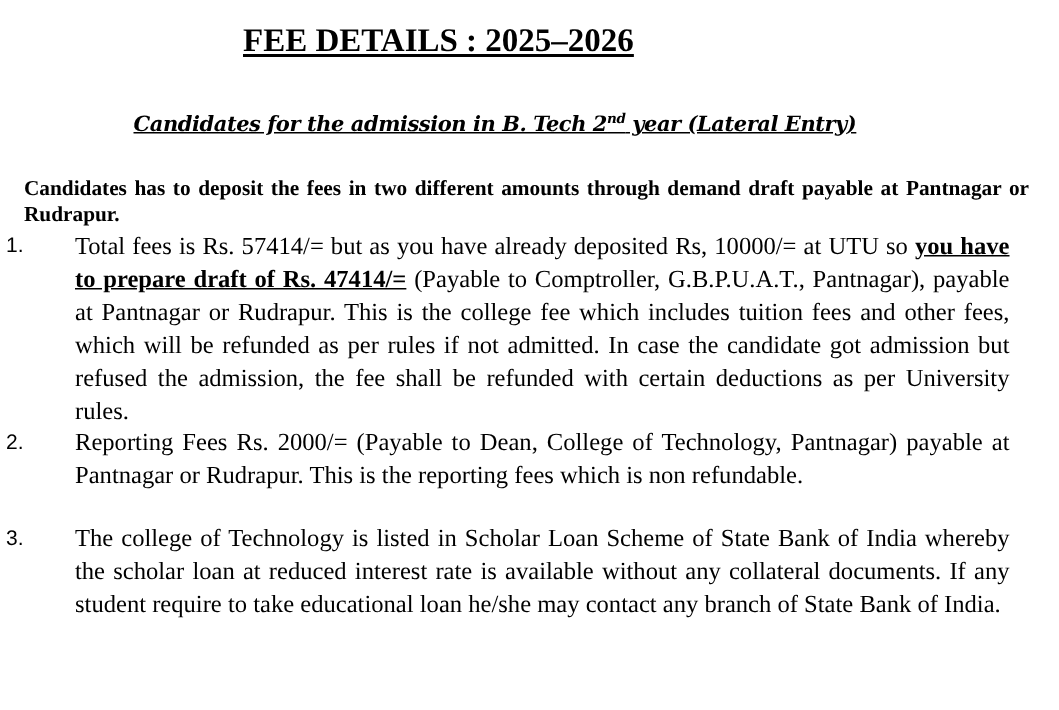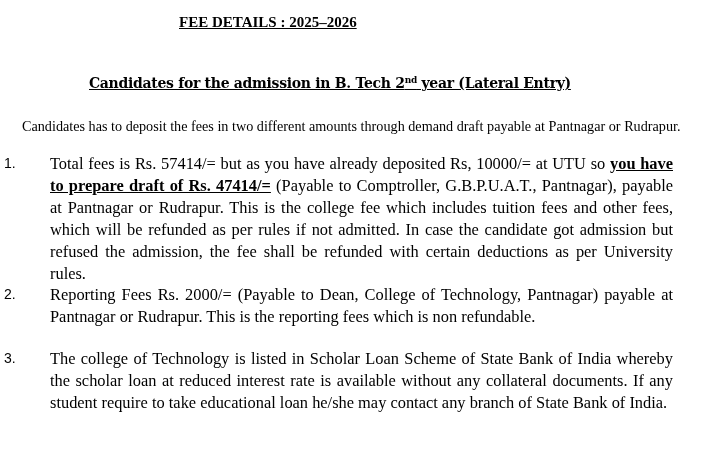--- a/index.html
+++ b/index.html
@@ -1,30 +1,30 @@
 <!DOCTYPE html>
 <html><head>
   <meta charset="utf-8">
   <style>
     html, body { margin: 0; padding: 0; background: #ffffff; }
     body { width: 706px; height: 473px; overflow: hidden; position: relative; color: #000; }
     .title {
       position: absolute; left: 162px; top: 14px;
-      font-family: "Liberation Serif", serif; font-weight: bold; font-size: 15px;
-      text-decoration: underline; letter-spacing: 0px; white-space: nowrap; margin-left: 17px;
+      font-family: "Liberation Serif", serif; font-weight: bold; font-size: 22px;
+      text-decoration: underline; letter-spacing: 0px; white-space: nowrap;
     }
     .subtitle {
       position: absolute; left: 89px; top: 75px;
-      font-family: "DejaVu Serif", serif; font-weight: bold; font-size: 14px;
+      font-family: "DejaVu Serif", serif; font-weight: bold; font-style: italic; font-size: 14px;
       text-decoration: underline; white-space: nowrap; letter-spacing: -0.3px;
     }
     .subtitle sup { font-size: 9px; vertical-align: 5px; line-height: 0; }
     .intro {
-      position: absolute; left: 22px; top: 118px; width: 670px;
-      font-family: "Liberation Serif", serif; font-weight: normal; font-size: 14.2px;
+      position: absolute; left: 16px; top: 118px; width: 670px;
+      font-family: "Liberation Serif", serif; font-weight: bold; font-size: 14.2px;
       line-height: 17px; text-align: justify; text-align-last: left;
     }
     .list { position: absolute; left: 0; top: 153px; width: 706px; }
     .item { position: absolute; left: 0; width: 706px; }
     .num {
       position: absolute; left: 4px; top: 0;
       font-family: "Liberation Sans", sans-serif; font-size: 14px; line-height: 21.5px;
     }
     .txt {
       position: absolute; left: 50px; width: 623px;

